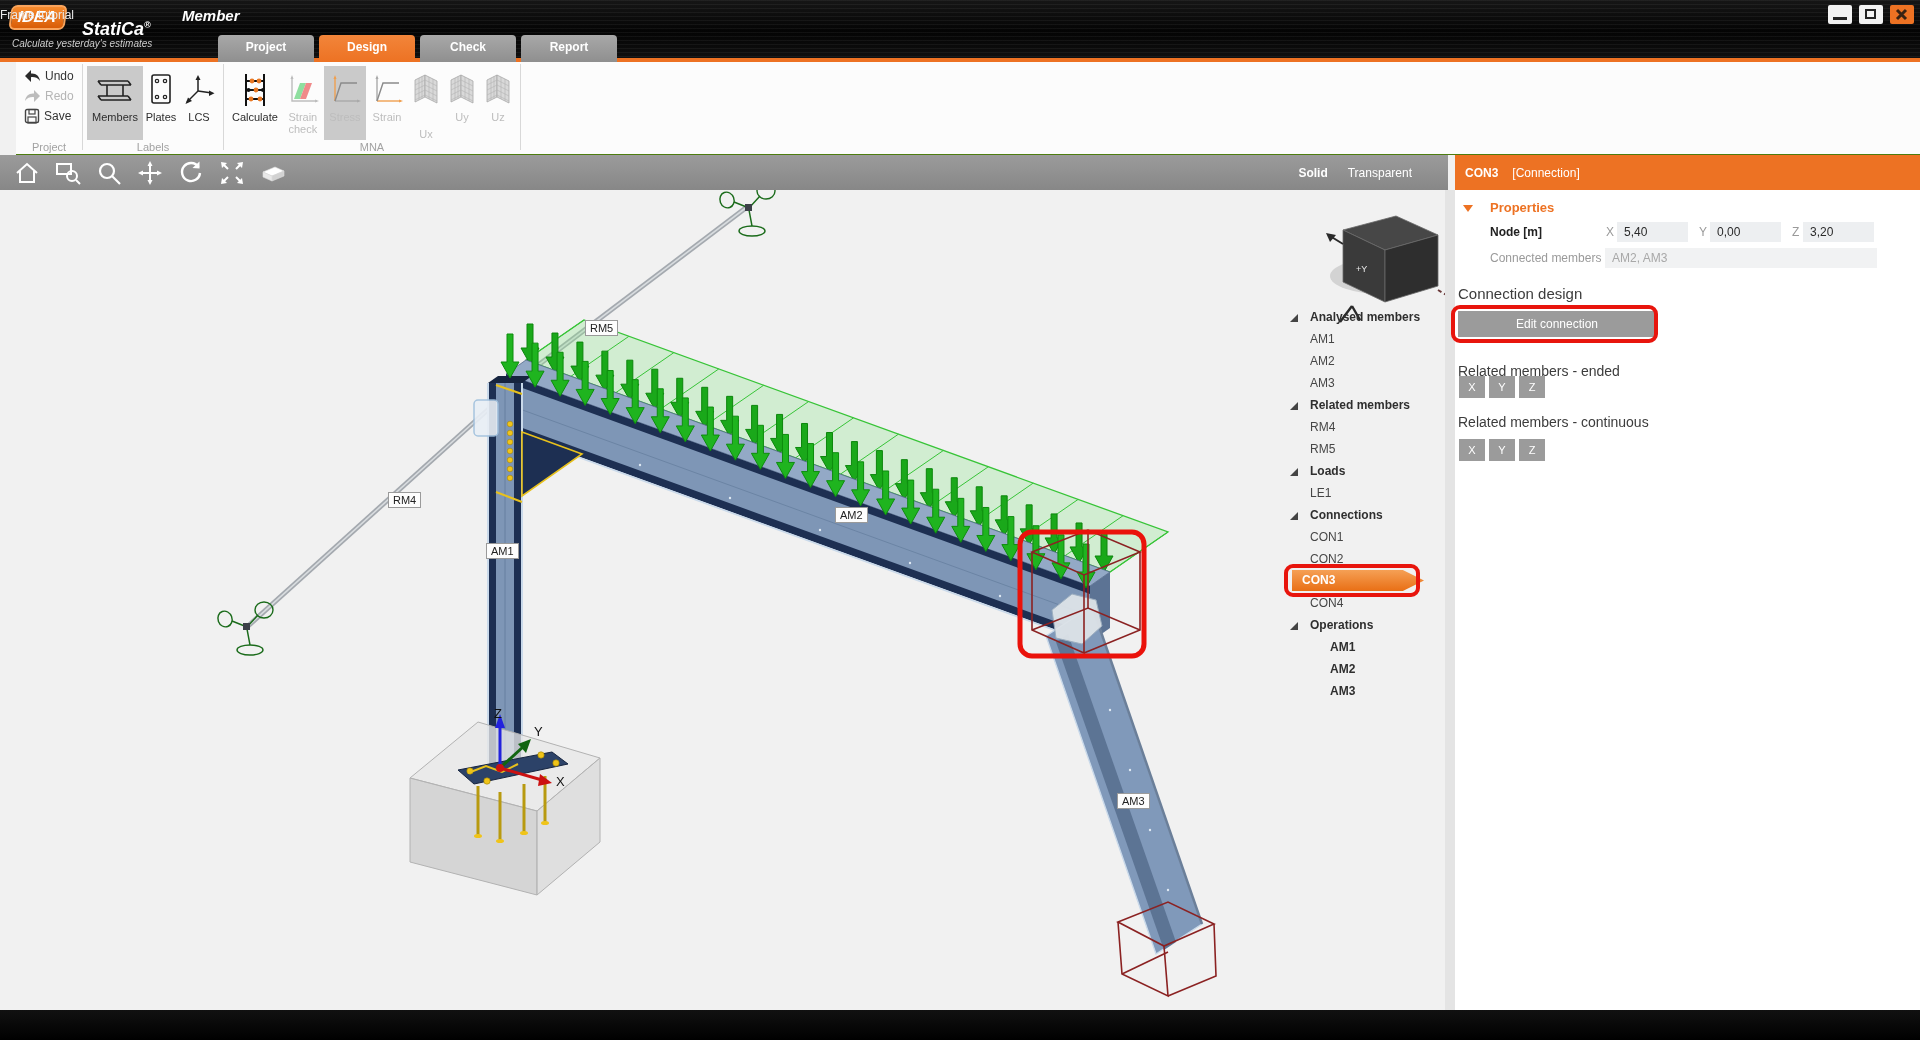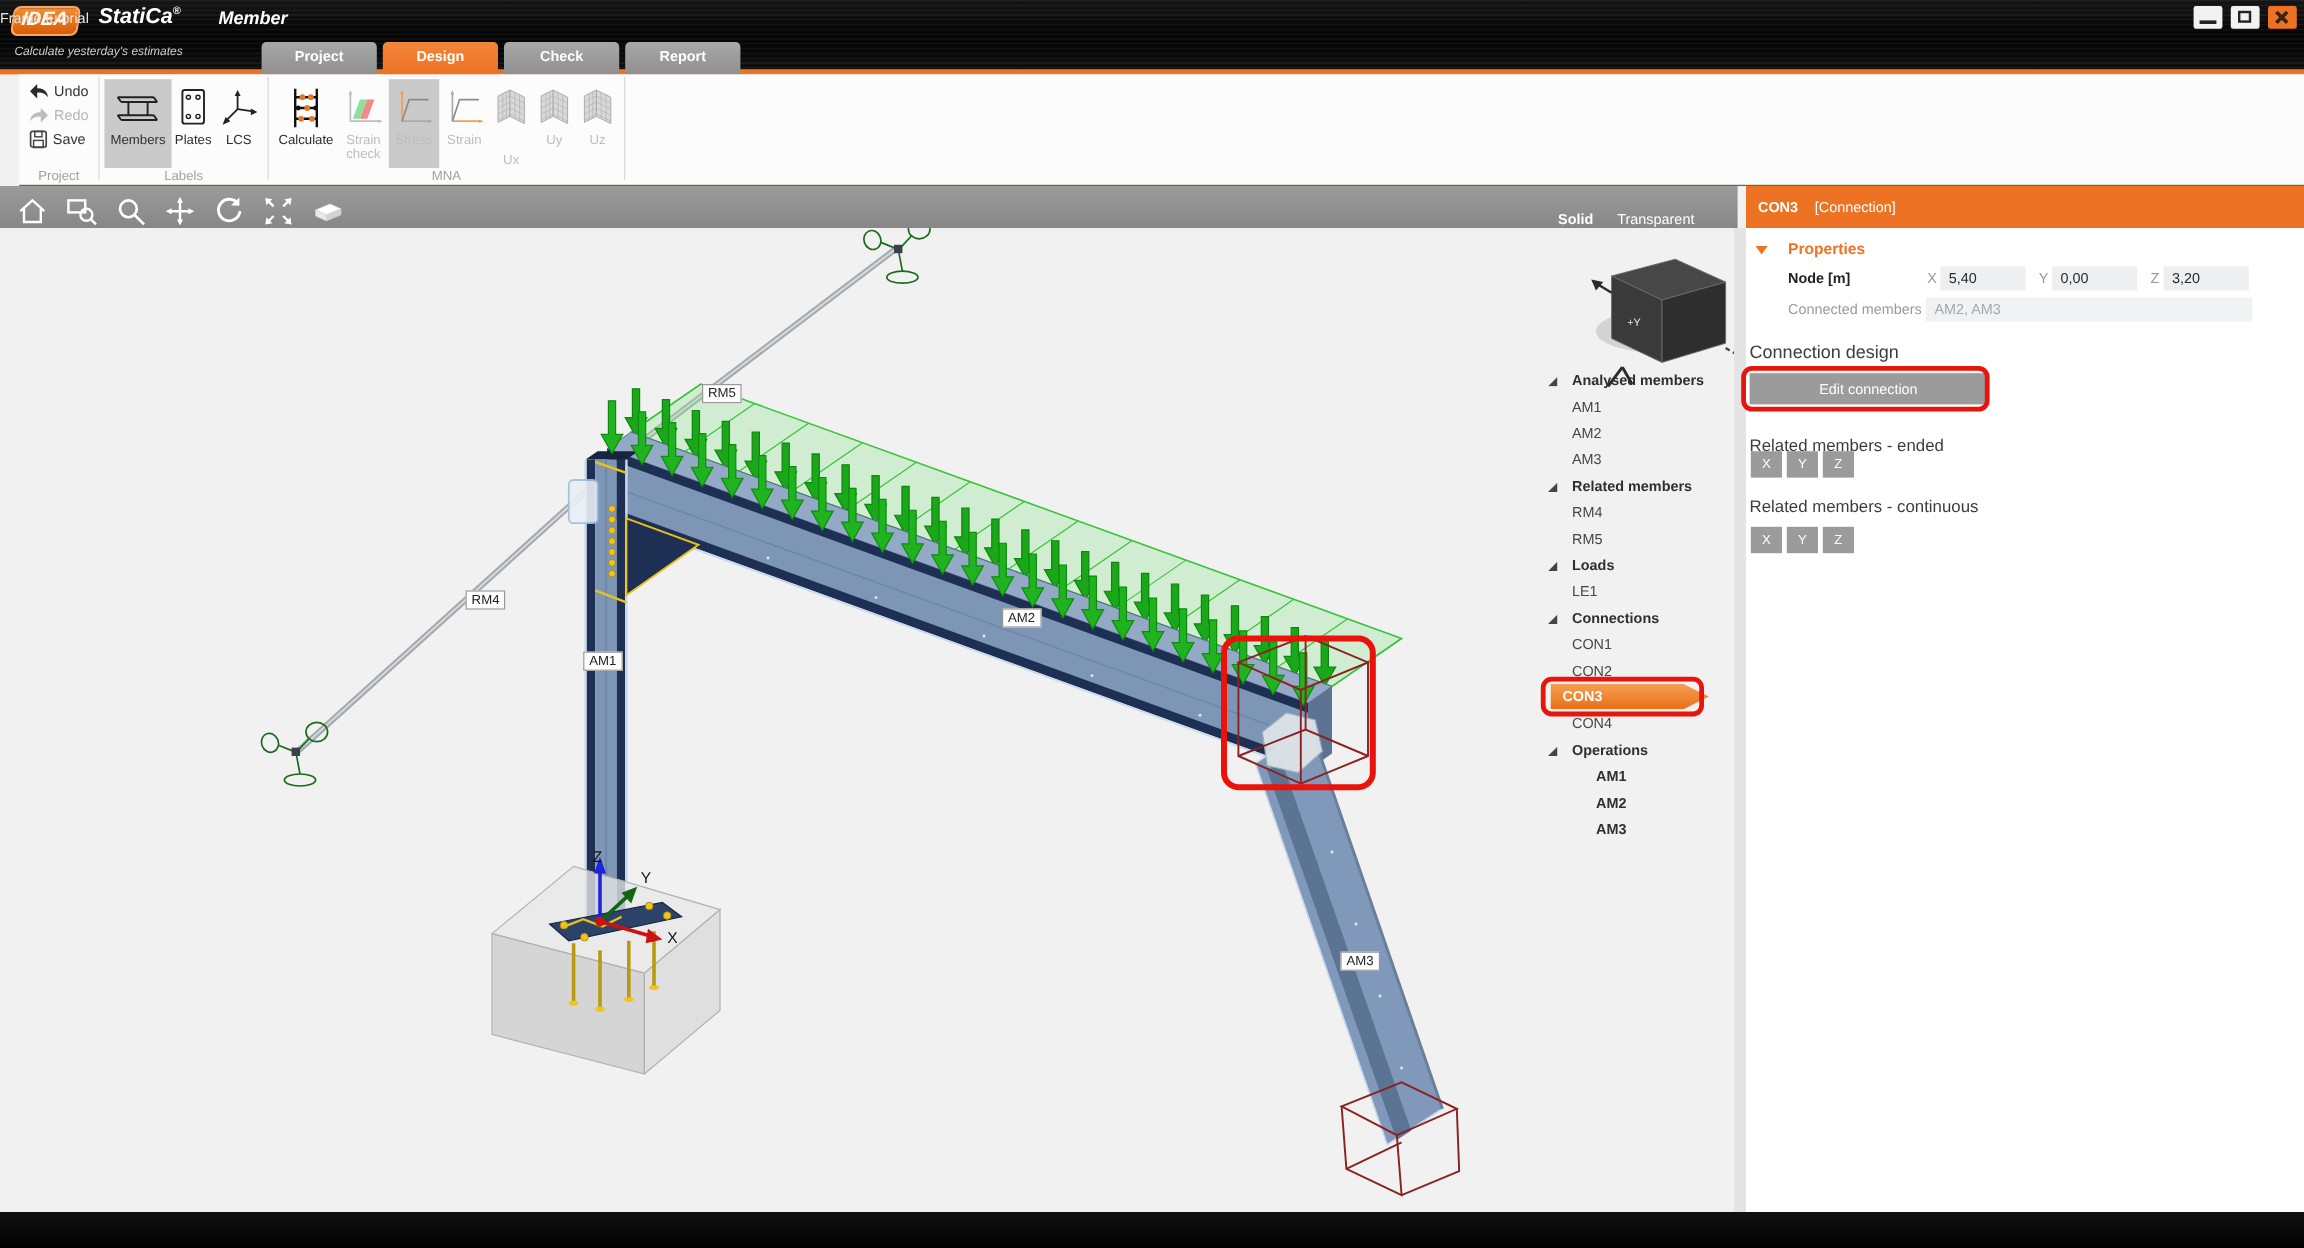--- a/index.html
+++ b/index.html
@@ -8,21 +8,21 @@
 
   
   .header { position:absolute; left:0; top:0; width:1920px; height:62px;
     background:linear-gradient(180deg,#161616,#040404 55%,#101010);
     border-bottom:4px solid #ED7223; }
   .header::before{ content:""; position:absolute; inset:0;
     background:repeating-linear-gradient(180deg, rgba(255,255,255,.05) 0 1px, transparent 1px 4px); pointer-events:none;}
   .logo-badge { position:absolute; left:10px; top:5px; background:linear-gradient(180deg,#f68b2e,#d95d07);
     color:#fff; font-style:italic; font-weight:bold; font-size:16px; padding:1px 8px 2px 6px;
     border-radius:6px; transform:skewX(-8deg); border:2px solid #f9a45c; }
-  .logo-statica { position:absolute; left:82px; top:3px; color:#fff; font-style:italic; font-weight:bold; font-size:18px; }
+  .logo-statica { position:absolute; left:82px; top:19px; color:#fff; font-style:italic; font-weight:bold; font-size:18px; }
   .logo-reg { font-size:9px; vertical-align:super; }
   .module-name { position:absolute; left:182px; top:7px; color:#fff; font-style:italic; font-weight:bold; font-size:15px; }
   .tagline { position:absolute; left:12px; top:38px; color:#cdcdcd; font-style:italic; font-size:10px; }
   .win-title { position:absolute; left:0; right:0; top:8px; color:#e8e8e8; font-size:12px; }
   .win-btns { position:absolute; right:6px; top:5px; display:flex; gap:7px; }
   .win-btn { width:24px; height:19px; background:#f2f2f2; border-radius:2px; position:relative; cursor:pointer; }
   .win-btn.close { background:#ED7223; }
   .win-btn .bar { position:absolute; left:5px; right:5px; bottom:4px; height:3px; background:#222; }
   .win-btn .sq { position:absolute; left:6px; top:4px; width:11px; height:10px; border:2px solid #222; }
   .win-btn svg { position:absolute; left:4px; top:2px; }
@@ -41,21 +41,21 @@
   .sbtn.disabled { color:#b5b5b5; }
   .bigrow { display:flex; align-items:flex-start; }
   .bbtn { height:74px; display:flex; flex-direction:column; align-items:center; justify-content:flex-start;
     padding:3px 4px 0 4px; font-size:11px; color:#2d2d2d; text-align:center; cursor:pointer; line-height:12px; }
   .bbtn .bicon { height:42px; display:flex; align-items:center; }
   .bbtn.sel { background:#cacaca; }
   .bbtn.disabled { color:#bdbdbd; }
 
   
   .viewbar { position:absolute; left:0; top:155px; width:1448px; height:35px;
-    background:linear-gradient(180deg,#9b9b9b,#878787); display:flex; align-items:flex-end; }
+    background:linear-gradient(180deg,#9b9b9b,#878787); display:flex; align-items:center; }
   .vicon { width:28px; height:28px; margin-left:13px; cursor:pointer; }
   .vlabels { margin-left:auto; margin-right:36px; display:flex; gap:20px; color:#fff; font-size:12px; }
   .vlab-solid { font-weight:bold; cursor:pointer; }
   .vlab-tr { cursor:pointer; }
 
   
   .panel-header { position:absolute; left:1455px; top:155px; width:465px; height:35px; background:#ED7223;
     color:#fff; display:flex; align-items:center; }
   .ph-title { font-weight:bold; font-size:12px; margin-left:10px; }
   .ph-sub { font-size:12px; margin-left:14px; }

